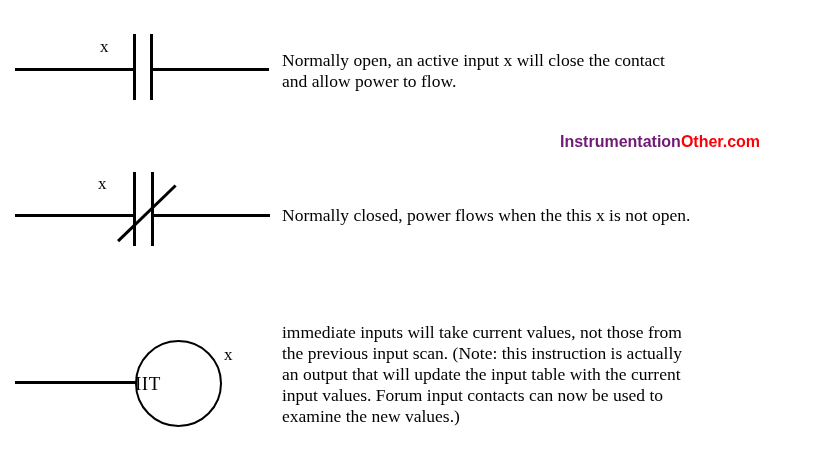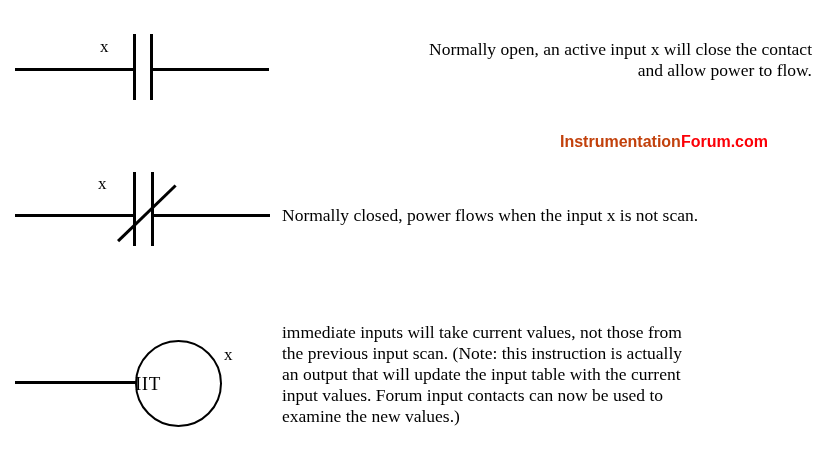--- a/index.html
+++ b/index.html
@@ -65,61 +65,61 @@
 
   
   .watermark {
     position: absolute;
     font-family: "Liberation Sans", "DejaVu Sans", sans-serif;
     font-weight: bold;
     font-size: 16px;
     line-height: 1;
     white-space: nowrap;
   }
-  .wm-dark { color: #c2410c; }
+  .wm-dark { color: #701a75; }
   .wm-accent { color: #fb0007; }
 </style>
 </head>
 <body>
 
 <div id="page">
 
   <div>
 
     <div class="tag-label" style="left:100px; top:38px;">x</div>
 
     <div class="wire" style="left:15px; top:68px; width:119px;"></div>
 
     <div class="bar" style="left:133px; top:34px; height:66px;"></div>
     <div class="bar" style="left:150px; top:34px; height:66px;"></div>
 
     <div class="wire" style="left:153px; top:68px; width:116px;"></div>
 
-    <div class="desc" style="left:282px; top:39px; width:530px;text-align:right;">Normally open, an active input x will close the contact
+    <div class="desc" style="left:282px; top:50px; width:530px;">Normally open, an active input x will close the contact
 and allow power to flow.</div>
   </div>
 
   <div class="watermark" style="left:560px; top:134px;">
-    <span class="wm-dark">Instrumentation</span><span class="wm-accent">Forum.com</span>
+    <span class="wm-dark">Instrumentation</span><span class="wm-accent">Other.com</span>
   </div>
 
   <div>
 
     <div class="tag-label" style="left:98px; top:175px;">x</div>
 
     <div class="wire" style="left:15px; top:214px; width:119px;"></div>
 
     <div class="bar" style="left:133px; top:172px; height:74px;"></div>
     <div class="bar" style="left:151px; top:172px; height:74px;"></div>
 
     <div class="slash" style="left:117px; top:240px; width:80px; transform:rotate(-44deg);"></div>
 
     <div class="wire" style="left:154px; top:214px; width:116px;"></div>
 
-    <div class="desc" style="left:282px; top:205px; width:545px;">Normally closed, power flows when the input x is not scan.</div>
+    <div class="desc" style="left:282px; top:205px; width:545px;">Normally closed, power flows when the this x is not open.</div>
   </div>
 
   <div>
 
     <div class="wire" style="left:15px; top:381px; width:122px;"></div>
 
     <div class="coil-circle" style="left:135px; top:340px; width:87px; height:87px;"></div>
 
     <div class="coil-label" style="left:135px; top:374px; width:87px; text-align:left;">IIT</div>
 

